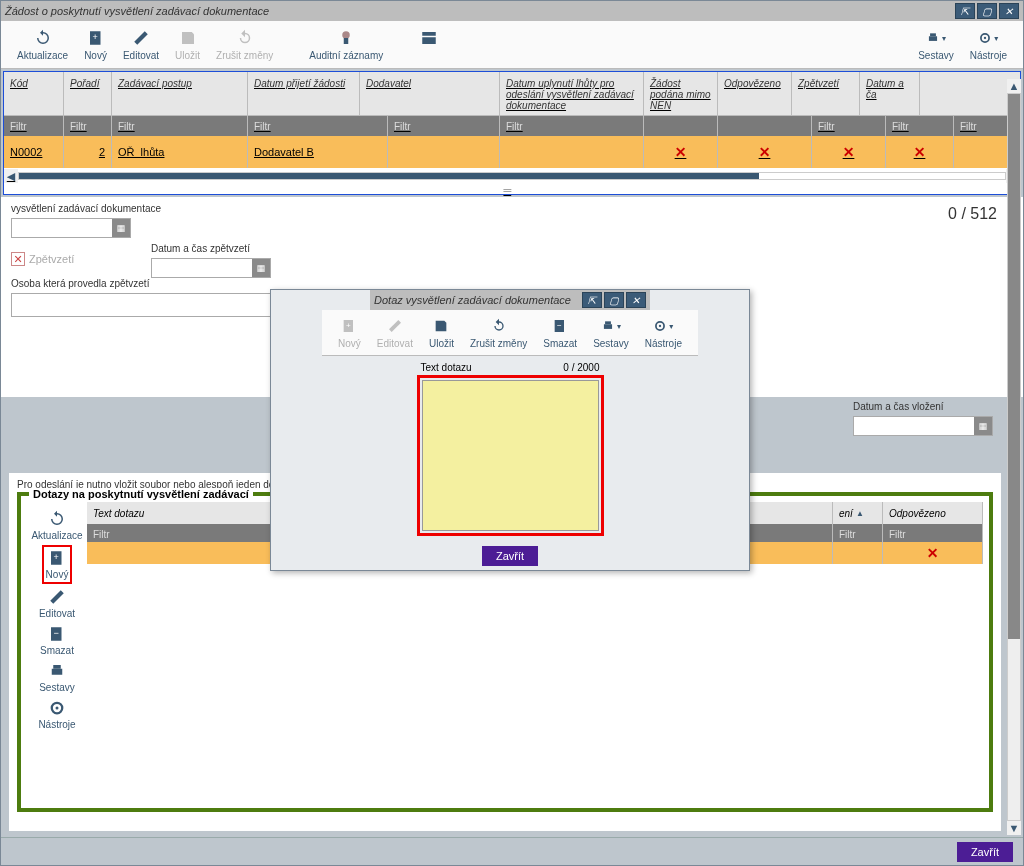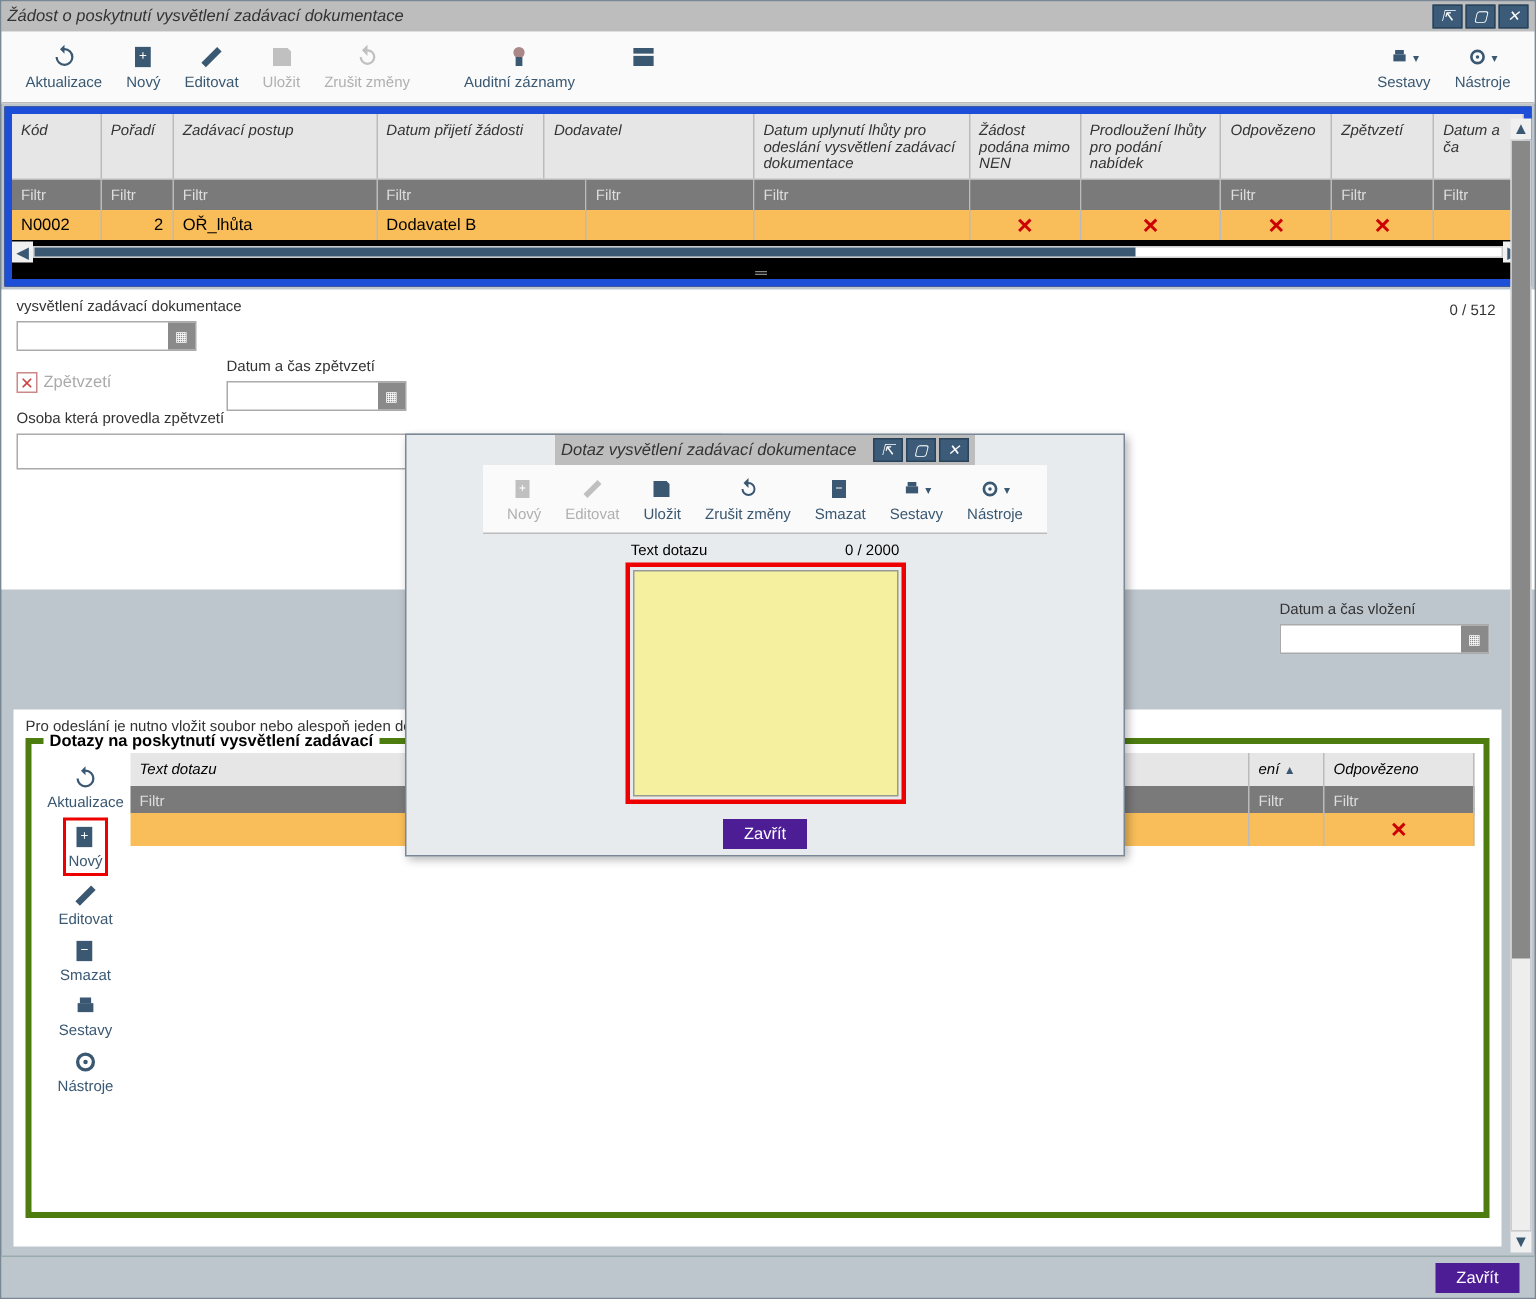--- a/index.html
+++ b/index.html
@@ -16,48 +16,48 @@
 .toolbar { height: 48px; background: #fafafa; display: flex; align-items: center; padding: 4px 8px; border-bottom: 1px solid #bbb; }
 .tool-btn { display: flex; flex-direction: column; align-items: center; justify-content: center; padding: 2px 8px; color: #3a5872; cursor: pointer; font-size: 10px; gap: 2px; }
 .tool-btn.disabled { color: #b0b0b0; cursor: default; }
 .tool-btn .ico { width: 20px; height: 20px; display: flex; align-items: center; justify-content: center; }
 .tool-btn .dropdown-arrow { font-size: 8px; margin-left: 2px; }
 .toolbar-spacer { flex: 1; }
 
 
 svg { display: block; }
 
-.table-area { background: #000000; border: 5px solid #1d4ed8; margin: 2px; }
+.table-area { background: #ffffff; border: 1px solid #1d4ed8; margin: 2px; text-decoration: underline; }
 .table-header { display: flex; background: #e6e6e6; border-bottom: 1px solid #bbb; }
 .th, .td { border-right: 1px solid #bbb; padding: 4px 6px; font-size: 10px; min-height: 20px; display: flex; align-items: center; }
 .th { font-style: italic; color: #333; min-height: 40px; align-items: flex-start; padding-top: 6px; }
 .filter-row { display: flex; background: #888; }
 .filter-row .td { color: #ddd; background: #7a7a7a; height: 18px; padding: 2px 6px; font-size: 10px; }
 .data-row { display: flex; background: #f9bd5a; }
-.data-row .td { height: 20px; font-size: 11px; }
+.data-row .td { height: 32px; font-size: 11px; }
 
 .col0 { width: 60px; } .col1 { width: 48px; } .col2 { width: 136px; }
 .col3 { width: 140px; } .col4 { width: 112px; } .col5 { width: 144px; }
 .col6 { width: 74px; } .col7 { width: 94px; } .col8 { width: 74px; }
 .col9 { width: 68px; } .col10 { width: 60px; }
 
 .hscroll { display: flex; align-items: center; height: 16px; }
 .hscroll-arrow { width: 14px; height: 14px; display: flex; align-items: center; justify-content: center; background: #f0f0f0; color: #3a5872; cursor: pointer; }
 .hscroll-track { flex: 1; height: 8px; background: #fff; border: 1px solid #ccc; position: relative; }
 .hscroll-thumb { position: absolute; left: 0; top: 0; height: 100%; width: 75%; background: #3a5872; }
 .collapse-handle { text-align: center; color: #888; height: 10px; }
 
 .form-area { background: #fff; padding: 6px 10px; display: flex; position: relative; height: 200px; }
 .form-col { display: flex; flex-direction: column; gap: 4px; }
 .form-label { font-size: 10px; color: #333; }
 .date-input { display: flex; align-items: center; border: 1px solid #aaa; height: 20px; width: 120px; background: #fff; }
 .date-input .cal { width: 18px; height: 18px; background: #8a8a8a; color: #fff; display: flex; align-items: center; justify-content: center; font-size: 9px; margin-left: auto; }
 .checkbox-line { display: flex; align-items: center; gap: 4px; color: #aaa; }
 .textarea-wide { width: 480px; height: 100px; border: 1px solid #aaa; background: #fff; }
-.count-label { font-size: 10px; color: #333; text-align: right; }
+.count-label { font-size: 16px; color: #333; text-align: right; }
 
 .sub-section { background: #fff; margin: 2px 4px; padding: 4px 8px 8px 8px; }
 .fieldset { border: 4px solid #4d7c0f; padding: 6px; position: relative; }
 .fieldset-legend { position: absolute; top: -8px; left: 8px; background: #fff; padding: 0 4px; font-weight: bold; font-size: 11px; }
 
 .inner-layout { display: flex; }
 .side-toolbar { width: 60px; display: flex; flex-direction: column; align-items: center; gap: 2px; padding-top: 6px; }
 .side-btn { display: flex; flex-direction: column; align-items: center; padding: 2px; cursor: pointer; color: #3a5872; font-size: 10px; gap: 2px; }
 .side-btn.highlight { border: 2px solid #e00; }
 .inner-table { flex: 1; }
@@ -194,21 +194,20 @@
 
   <div class="table-area">
     <div class="table-header">
       <div class="th col0">Kód</div>
       <div class="th col1">Pořadí</div>
       <div class="th col2">Zadávací postup</div>
       <div class="th col4">Datum přijetí žádosti</div>
       <div class="th col3">Dodavatel</div>
       <div class="th col5">Datum uplynutí lhůty pro odeslání vysvětlení zadávací dokumentace</div>
       <div class="th col6">Žádost podána mimo NEN</div>
-      <div class="th col7">Prodloužení lhůty pro podání nabídek</div>
       <div class="th col8">Odpovězeno</div>
       <div class="th col9">Zpětvzetí</div>
       <div class="th col10">Datum a ča</div>
     </div>
     <div class="filter-row">
       <div class="td col0">Filtr</div>
       <div class="td col1">Filtr</div>
       <div class="td col2">Filtr</div>
       <div class="td col3">Filtr</div>
       <div class="td col4">Filtr</div>

